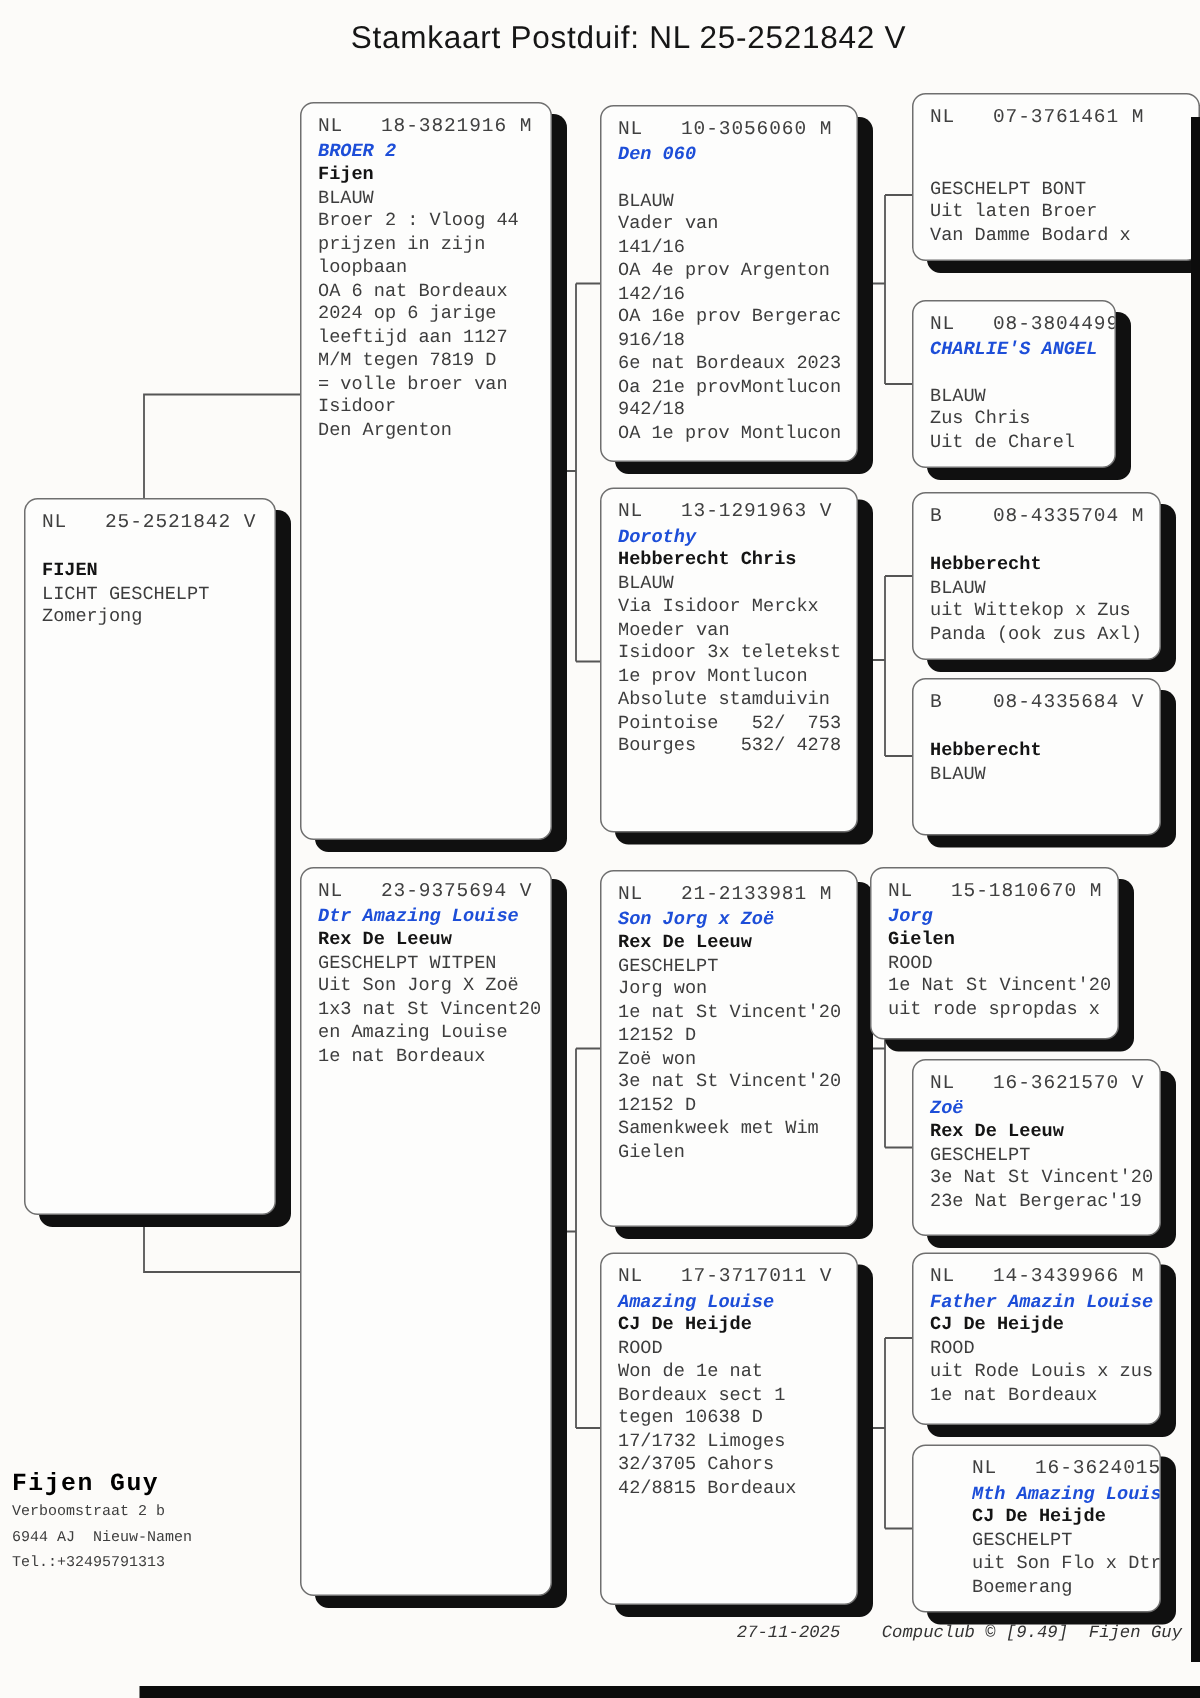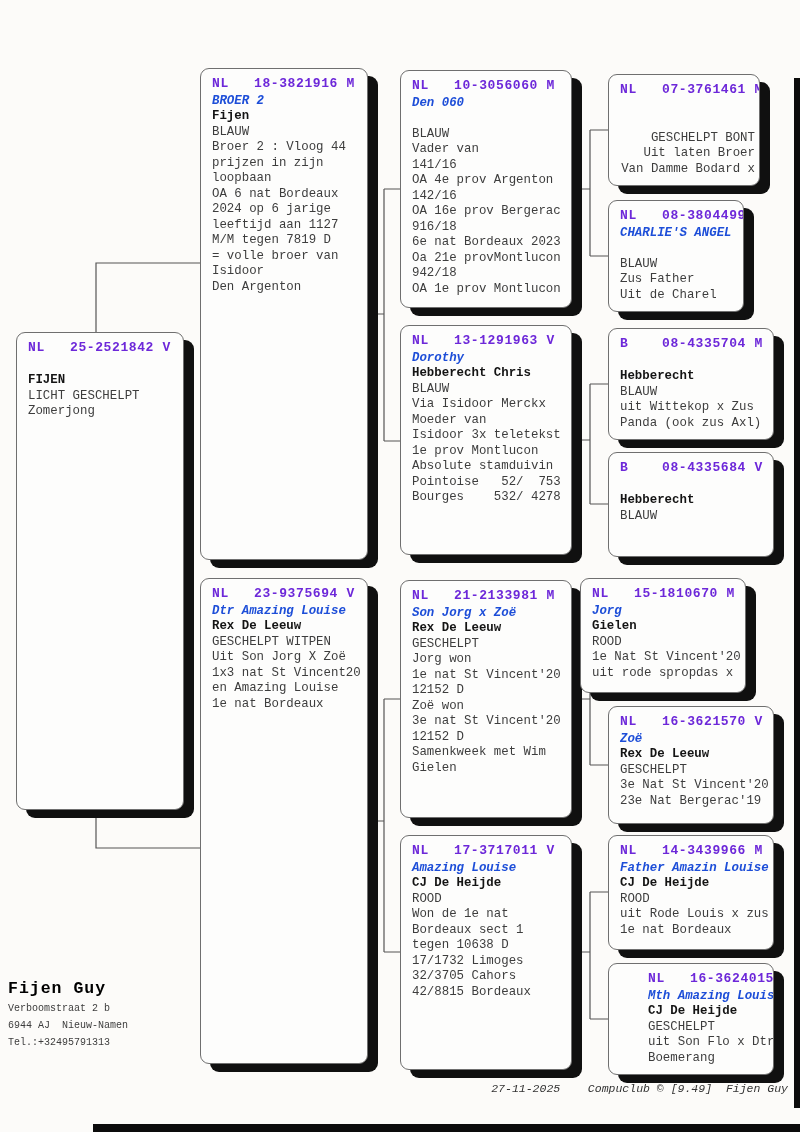--- a/index.html
+++ b/index.html
@@ -26,41 +26,42 @@
     box-sizing:border-box;
     padding:7px 4px 4px 11px;
     overflow:hidden;
   }
   .row{
     white-space:pre;
     font-size:12.4px;
     line-height:15.5px;
     min-height:15.5px;
   }
-  .r-h{font-weight:bold;color:#6d28d9;font-size:13px;letter-spacing:0.6px;margin-bottom:2px;}
+  .r-h{font-weight:normal;color:#404040;font-size:13px;letter-spacing:0.6px;margin-bottom:2px;}
   .r-i{font-weight:bold;font-style:italic;color:#1d4ed8;}
   .r-b{font-weight:bold;color:#141414;}
   .r-n{color:#3d3d3d;}
   .results{position:absolute;left:11px;right:4px;bottom:13px;}
   .results .row{color:#3d3d3d;}
   #connectors{position:absolute;top:0;left:0;pointer-events:none;}
   #owner{position:absolute;left:8px;top:978px;color:#2e2e2e;}
   #owner .oname{font-weight:bold;font-size:16.5px;color:#000;letter-spacing:1px;line-height:22px;}
   #owner .oline{font-size:10px;line-height:17px;color:#3d3d3d;white-space:pre;}
   #footer{
     position:absolute;right:12px;top:1082px;
     font-style:italic;font-size:11.5px;color:#333;white-space:pre;
   }
   .artifact{position:absolute;background:#0c0c0c;}
 </style>
 </head>
 <body>
 
 <div id="page">
 
+  <div id="title">Stamkaart Postduif: NL  25-2521842 V</div>
 
   <svg id="connectors" width="800" height="1132" viewBox="0 0 800 1132">
     <path d="M96 332 L96 263 L200 263
              M96 810 L96 848 L200 848
              M368 314 L384 314 M384 189 L384 441 M384 189 L400 189 M384 441 L400 441
              M368 821 L384 821 M384 699 L384 952 M384 699 L400 699 M384 952 L400 952
              M572 189 L590 189 M590 130 L590 256 M590 130 L608 130 M590 256 L608 256
              M572 440 L590 440 M590 384 L590 504 M590 384 L608 384 M590 504 L608 504
              M572 699 L590 699 M590 635 L590 765 M590 635 L608 635 M590 765 L608 765
              M572 952 L590 952 M590 892 L590 1019 M590 892 L608 892 M590 1019 L608 1019" fill="none" stroke="#555" stroke-width="1.2"></path>
@@ -148,34 +149,34 @@
         <div class="row r-i">Amazing Louise</div>
         <div class="row r-b">CJ De Heijde</div>
         <div class="row r-n">ROOD</div>
         <div class="row r-n">Won de 1e nat</div>
         <div class="row r-n">Bordeaux sect 1</div>
         <div class="row r-n">tegen 10638 D</div>
         <div class="row r-n">17/1732 Limoges</div>
         <div class="row r-n">32/3705 Cahors</div>
         <div class="row r-n">42/8815 Bordeaux</div>
       </div>
-      <div class="box" style="left: 608px; top: 74px; width: 152px; height: 112px; text-align: right;">
+      <div class="box" style="left: 608px; top: 62px; width: 192px; height: 112px;">
         <div class="row r-h">NL   07-3761461 M</div>
         <div class="row r-n"></div>
         <div class="row r-n"></div>
         <div class="row r-n">GESCHELPT BONT</div>
         <div class="row r-n">Uit laten Broer</div>
         <div class="row r-n">Van Damme Bodard x</div>
       </div>
       <div class="box" style="left: 608px; top: 200px; width: 136px; height: 112px;">
         <div class="row r-h">NL   08-3804499 V</div>
         <div class="row r-i">CHARLIE'S ANGEL</div>
         <div class="row r-n"></div>
         <div class="row r-n">BLAUW</div>
-        <div class="row r-n">Zus Father</div>
+        <div class="row r-n">Zus Chris</div>
         <div class="row r-n">Uit de Charel</div>
       </div>
       <div class="box" style="left: 608px; top: 328px; width: 166px; height: 112px;">
         <div class="row r-h">B    08-4335704 M</div>
         <div class="row r-n"></div>
         <div class="row r-b">Hebberecht</div>
         <div class="row r-n">BLAUW</div>
         <div class="row r-n">uit Wittekop x Zus</div>
         <div class="row r-n">Panda (ook zus Axl)</div>
       </div>

